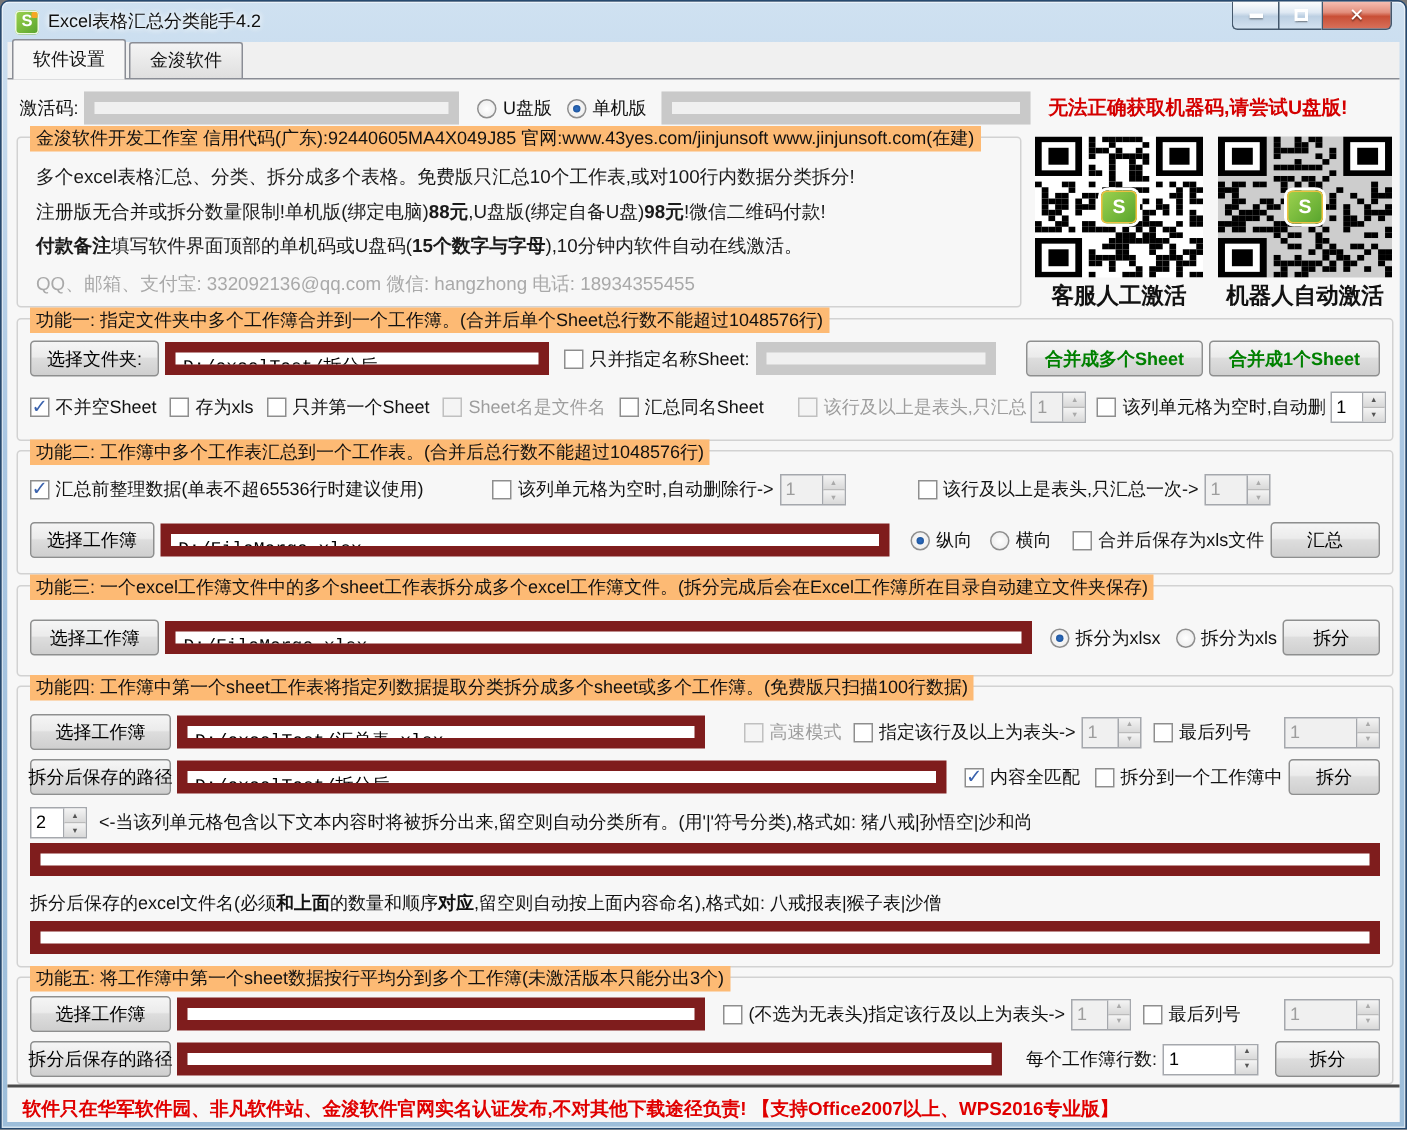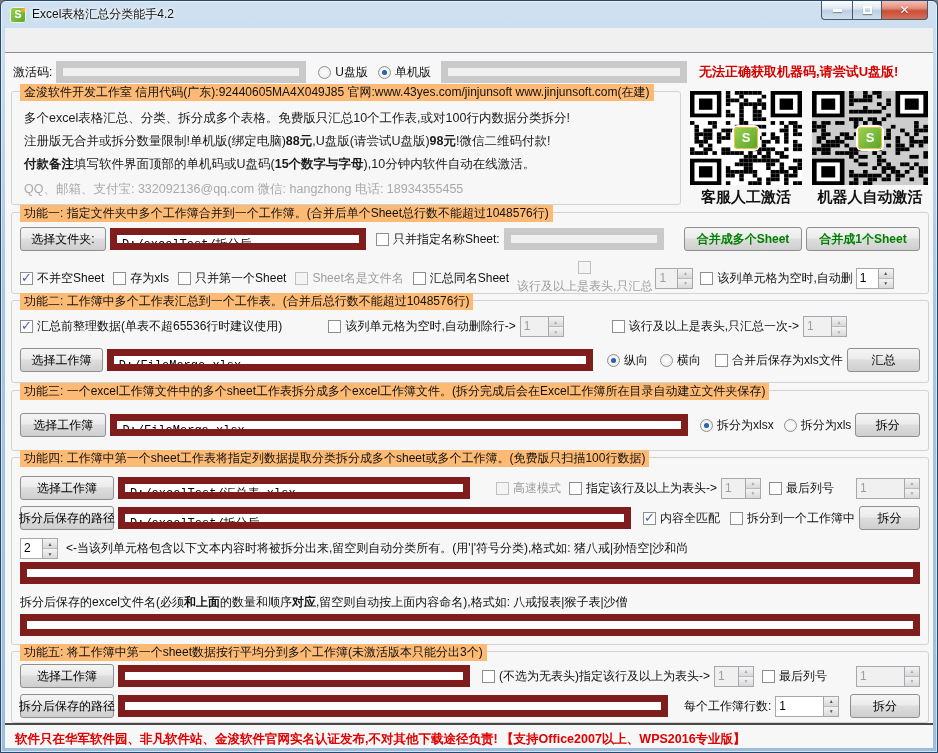--- a/index.html
+++ b/index.html
@@ -93,20 +93,24 @@
       </div>
     <div class="wbtn max">
         <span class="g-max"></span>
       </div>
     <div class="wbtn close">
         <span class="g-close">✕</span>
       </div>
   </div>
 
   <div class="client">
+    <div class="tabs">
+      <div class="tab active">软件设置</div>
+      <div class="tab">金浚软件</div>
+    </div>
 
     <div class="tabpage">
 
       <div class="row" style="top:8px;left:8px;right:6px;">
         <span class="lb">激活码:</span>
         <div class="tb gray" style="width:250px;"></div>
         <span class="rd" style="margin-left:8px;">
           <span class="rc"></span>
           <span class="lb">U盘版</span>
         </span>
@@ -115,21 +119,21 @@
           <span class="lb">单机版</span>
         </span>
         <div class="tb gray" style="width:246px;margin-left:6px;"></div>
         <span class="err" style="margin-left:8px;">无法正确获取机器码,请尝试U盘版!</span>
       </div>
 
       <div class="group" style="left:6px;top:38px;width:670px;height:114px;">
         <span class="legend" style="max-width:660px;overflow:hidden;">金浚软件开发工作室 信用代码(广东):92440605MA4X049J85 官网:www.43yes.com/jinjunsoft  www.jinjunsoft.com(在建)</span>
         <div class="cline" style="top:18px;">多个excel表格汇总、分类、拆分成多个表格。免费版只汇总10个工作表,或对100行内数据分类拆分!</div>
         <div class="cline" style="top:41px;">
-          <span>注册版无合并或拆分数量限制!单机版(绑定电脑)</span><b>88元</b><span>,U盘版(请尝试U盘版)</span><b>98元</b><span>!微信二维码付款!</span>
+          <span>注册版无合并或拆分数量限制!单机版(绑定电脑)</span><b>88元</b><span>,U盘版(绑定自备U盘)</span><b>98元</b><span>!微信二维码付款!</span>
         </div>
         <div class="cline" style="top:64px;">
           <b>付款备注</b><span>填写软件界面顶部的单机码或U盘码(</span><b>15个数字与字母</b><span>),10分钟内软件自动在线激活。</span>
         </div>
         <div class="cline contact" style="top:89px;">QQ、邮箱、支付宝: 332092136@qq.com  微信: hangzhong  电话: 18934355455</div>
       </div>
 
       <div class="qr qr1" style="left:682px;top:38px;width:118px;">
         <div class="qr-img"><svg width="112" height="94" viewBox="0 0 100 100" preserveAspectRatio="none">
               <rect x="32" y="0" width="4" height="4" fill="#000"></rect>
@@ -563,21 +567,21 @@
               <span class="lb">只并第一个Sheet</span>
             </span>
           <span class="cb dis" style="margin-left:6px;">
               <span class="box"></span>
               <span class="lb">Sheet名是文件名</span>
             </span>
           <span class="cb" style="margin-left:6px;">
               <span class="box"></span>
               <span class="lb">汇总同名Sheet</span>
             </span>
-          <span class="cb dis" style="margin-left:5px;flex-direction:column;">
+          <span class="cb dis" style="margin-left:20px;">
               <span class="box"></span>
               <span class="lb">该行及以上是表头,只汇总</span>
             </span>
           <span class="spin dis" style="width:38px;">
               <span class="sv">1</span>
               <span class="sbtns">
                 <span class="sb up"></span>
                 <span class="sb dn"></span>
               </span>
             </span>

